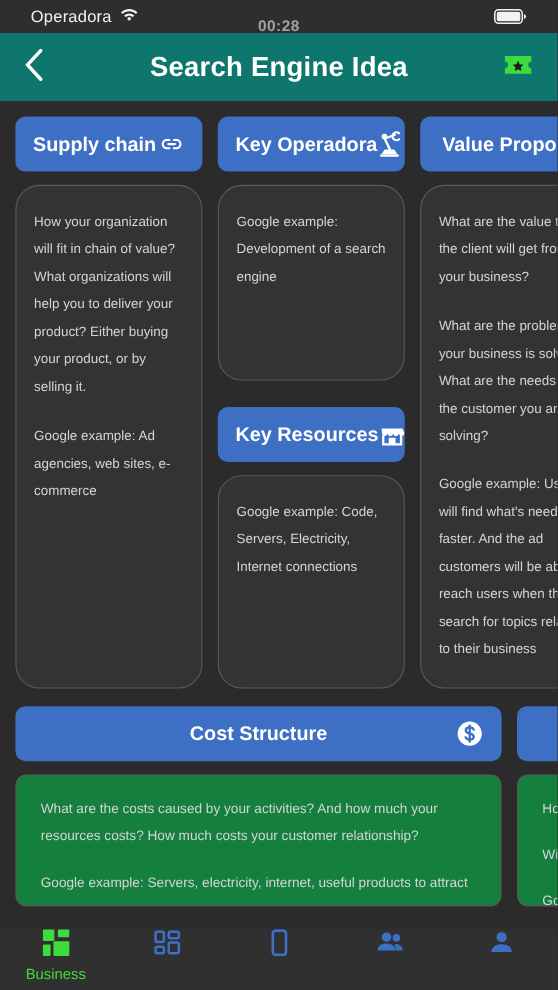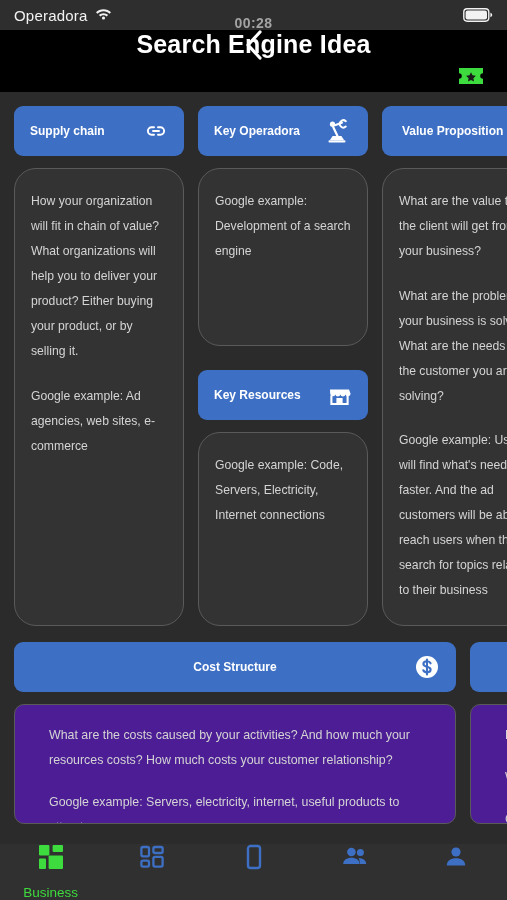--- a/index.html
+++ b/index.html
@@ -9,42 +9,41 @@
     font-family:"Liberation Sans", sans-serif;
     overflow:hidden;
   }
   body { position:relative; }
 
   
   .statusbar{
     height:30px; width:100%;
     background:#2e2e2e;
     display:flex; align-items:center;
-    padding:0 14px;
+    padding:0 28px;
     position:relative;
   }
   .sb-left{ display:flex; align-items:center; gap:7px; }
   .sb-carrier{ color:#f2f2f2; font-size:15px; letter-spacing:.2px; }
   .sb-time{
     position:absolute; left:0; right:0; top:0; bottom:0;
     display:flex; align-items:center; justify-content:center;
     color:#a3a3a3; font-size:14px; font-weight:bold; letter-spacing:.4px;
     pointer-events:none;
     margin-top:16px;
   }
   .sb-right{ margin-left:auto; display:flex; align-items:center; z-index:2; }
 
   
   .navbar{
     height:62px; width:100%;
-    background:#000000;
+    background:#0f766e;
     display:flex; align-items:center;
     padding:0 22px;
     position:relative;
-    flex-direction:column;
   }
   .nav-back{ z-index:2; display:flex; align-items:center; cursor:pointer; }
   .nav-title{
     position:absolute; left:0; right:0;
     text-align:center;
     color:#ffffff; font-size:25px; font-weight:bold;
     letter-spacing:.2px;
     pointer-events:none;
   }
   .nav-action{ margin-left:auto; z-index:2; display:flex; align-items:center; cursor:pointer; }
@@ -69,21 +68,21 @@
     background:#3d6fc4;
     border-radius:9px;
     height:50px;
     display:flex; align-items:center; justify-content:space-between;
     padding:0 16px;
     cursor:pointer;
     flex:0 0 auto;
   }
   .hdr.wide{ padding:0 20px; }
   .hdr-label{
-    color:#ffffff; font-size:12px; font-weight:bold;
+    color:#ffffff; font-size:18px; font-weight:bold;
     white-space:nowrap;
   }
   .hdr-ico{ display:flex; align-items:center; flex:0 0 auto; }
 
   .card{
     margin-top:12px;
     background:#333333;
     border:1px solid #5a5a5a;
     border-radius:22px;
     padding:20px 16px;
@@ -101,45 +100,45 @@
   
   .row-bottom{
     position:absolute; top:550px; left:14px;
     display:flex; gap:14px;
   }
   .bcol{ display:flex; flex-direction:column; }
   .bcol.w1{ width:442px; flex:0 0 442px; }
   .bcol.w2{ width:442px; flex:0 0 442px; }
   .bcard{
     margin-top:12px;
-    background:#4c1d95;
+    background:#15803d;
     border:1px solid #5a5a5a;
     border-radius:10px;
-    padding:18px 34px;
+    padding:18px 22px;
     height:120px;
     overflow:hidden;
   }
   .bcard p{
     color:#d4d4d4;
     font-size:12.4px;
     line-height:2.0;
     margin:0;
   }
   .bcard p + p{ margin-top:1.4em; }
 
   
   .tabbar{
     position:absolute; bottom:0; left:0; right:0;
     height:56px;
     background:#303030;
     display:flex; align-items:center;
   }
   .tab{
     flex:1 1 0;
-    display:flex; flex-direction:column; align-items:center; justify-content:space-between;
+    display:flex; flex-direction:column; align-items:center; justify-content:flex-start;
     gap:3px; cursor:pointer; height:100%;
   }
   .tab-label{ font-size:13.5px; color:#3ddb3d; font-weight:normal; }
 </style>
 </head>
 <body>
 
 <div class="statusbar">
   <div class="sb-left">
     <span class="sb-carrier">Operadora</span>

